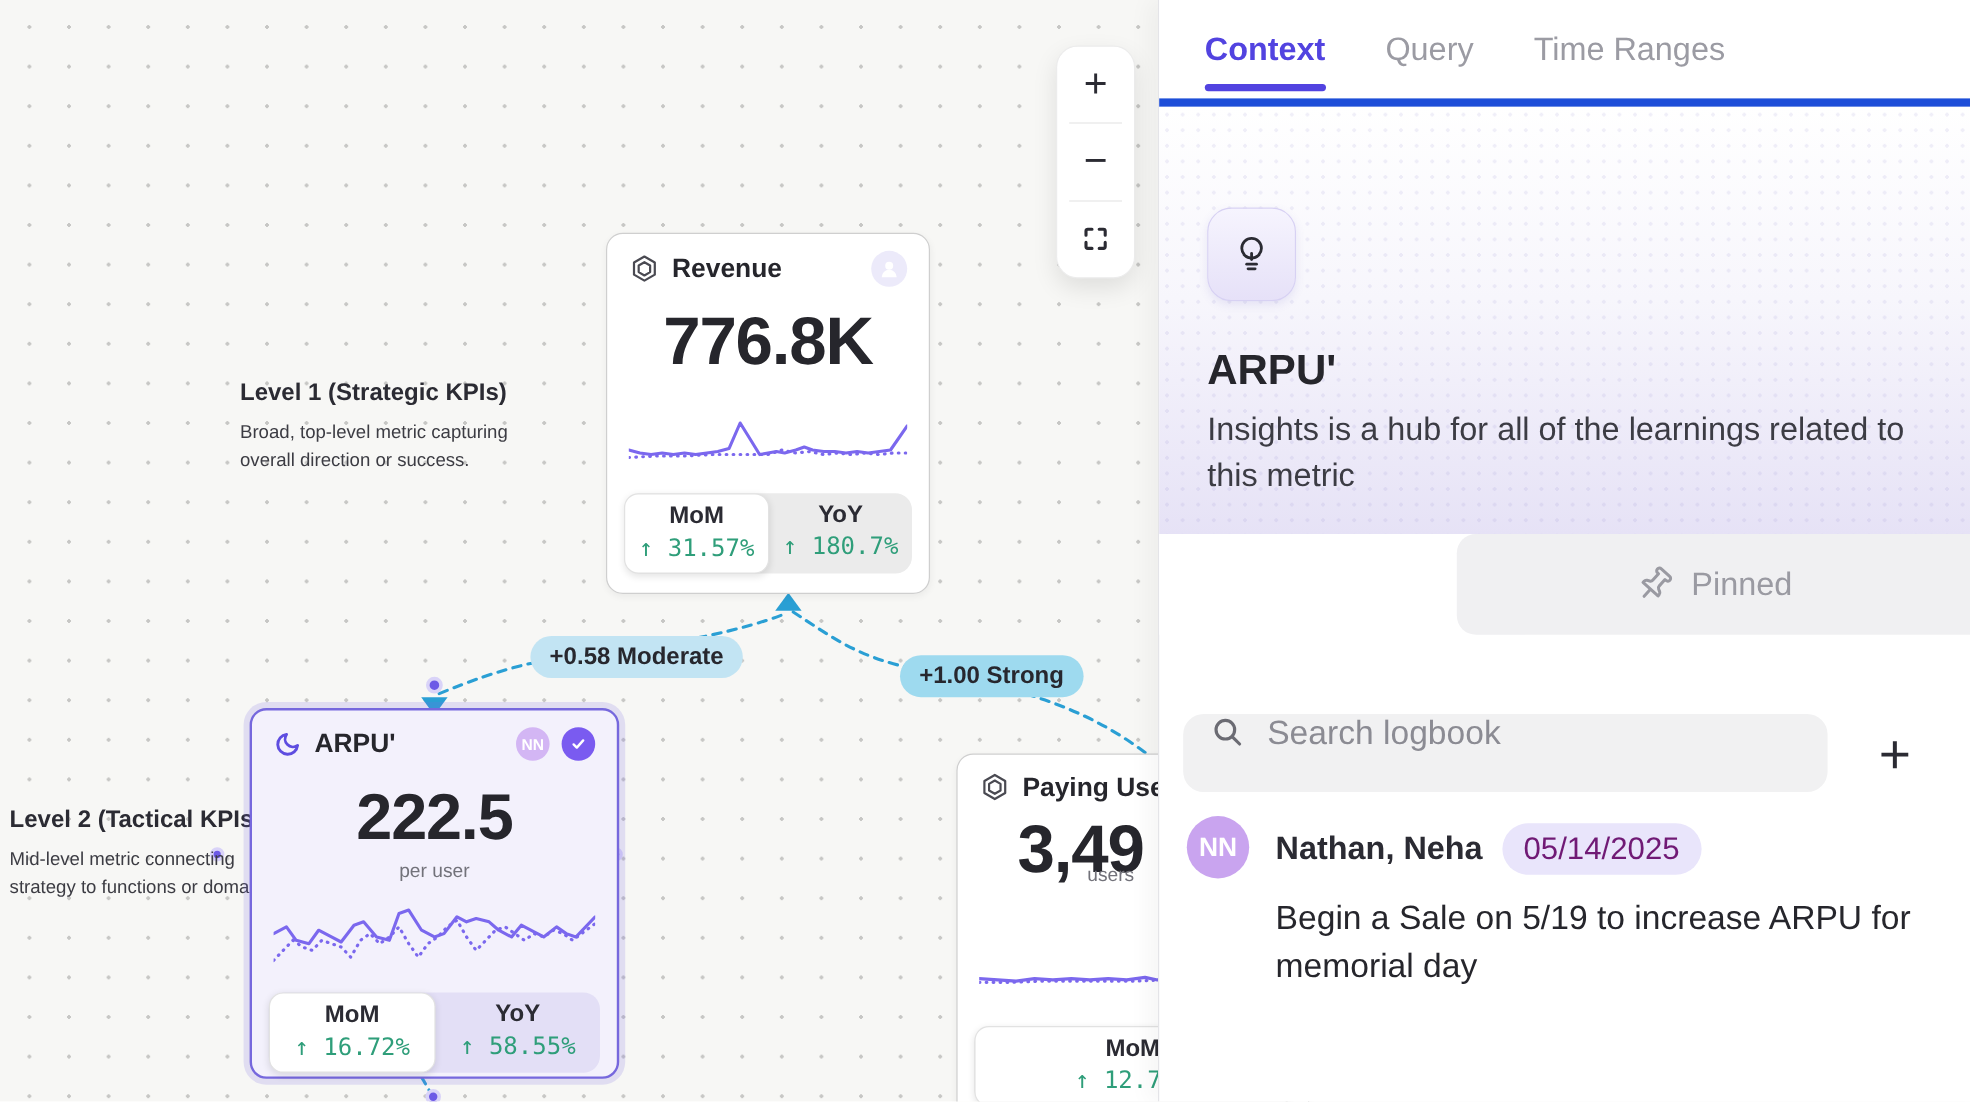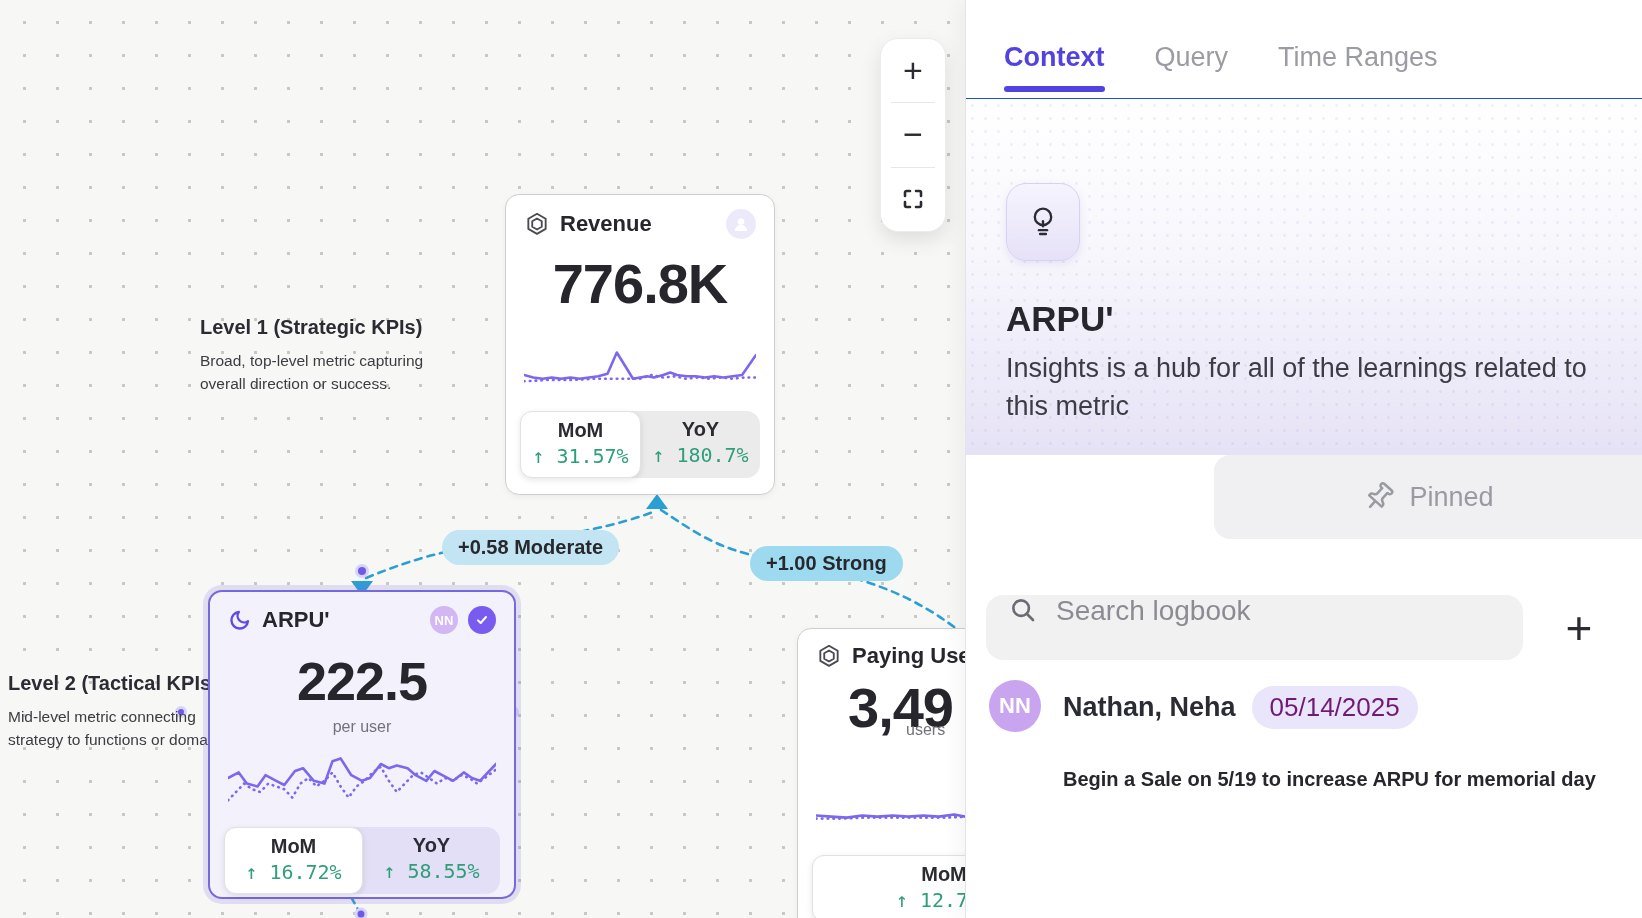--- a/index.html
+++ b/index.html
@@ -54,22 +54,22 @@
   
   .zoom-toolbar{position:absolute;left:880px;top:38px;width:64px;height:192px;z-index:5;
     background:#fff;border:1px solid #ececec;border-radius:18px;
     box-shadow:0 8px 20px rgba(0,0,0,.10);display:flex;flex-direction:column;}
   .zoom-btn{flex:1;display:flex;align-items:center;justify-content:center;
     font-size:34px;font-weight:400;color:#2b2b33;cursor:pointer;}
   .zoom-divider{height:1px;margin:0 10px;background:#e6e6e6;}
   
   .panel{position:absolute;left:965px;top:0;width:677px;height:918px;z-index:10;
     background:#fff;border-left:1px solid #e4e4e8;box-shadow:-8px 0 18px rgba(0,0,0,.04);}
-  .panel-tabs{height:82px;display:flex;align-items:center;gap:50px;padding:16px 0 0 38px;
-    background:#fff;border-bottom:1px solid #1d4ed8;}
+  .panel-tabs{height:82px;display:flex;align-items:center;gap:50px;padding:0 0 0 38px;
+    background:#fff;border-bottom:7px solid #1d4ed8;}
   .panel-tab{position:relative;font-size:27px;font-weight:500;color:#9b9ba3;height:100%;
     display:flex;align-items:center;cursor:pointer;}
   .panel-tab.active{color:#5243e0;font-weight:600;}
   .panel-tab.active::after{content:"";position:absolute;left:0;right:0;bottom:6px;height:6px;
     border-radius:3px;background:#5243e0;}
   .panel-hero{height:356px;position:relative;
     background-image:radial-gradient(rgba(110,100,190,.10) 1.3px,transparent 1.5px),
       linear-gradient(180deg,#ffffff 0%,#f7f6fc 45%,#e6e2f6 100%);
     background-size:13px 13px,100% 100%;}
   .bulb-box{position:absolute;left:40px;top:84px;width:72px;height:76px;border-radius:20px;
@@ -92,21 +92,21 @@
   .search-placeholder{font-size:28px;color:#8b8b93;}
   .add-btn{width:44px;height:44px;display:flex;align-items:center;justify-content:center;
     font-size:46px;font-weight:300;color:#2b2b33;cursor:pointer;line-height:1;}
   .entry{position:absolute;left:23px;right:30px;top:680px;display:flex;gap:12px;}
   .entry-avatar{width:52px;height:52px;border-radius:50%;background:#c9a4ef;color:#fff;
     font-size:22px;font-weight:bold;display:flex;align-items:center;justify-content:center;flex:none;}
   .entry-main{margin-left:10px;}
   .entry-head{display:flex;align-items:center;gap:16px;margin-top:6px;}
   .entry-author{font-size:27px;font-weight:bold;color:#2b2b33;}
   .entry-date{background:#e9e5fb;color:#701a75;font-size:26px;padding:6px 18px;border-radius:999px;}
-  .entry-text{margin-top:30px;width:550px;font-size:20px;line-height:40px;color:#26262c;font-weight:bold;}
+  .entry-text{margin-top:16px;width:550px;font-size:28px;line-height:40px;color:#26262c;}
   svg.icon{display:block;}
 </style>
 </head>
 <body>
 
 <div class="canvas">
 
   <svg class="edges-svg">
     <path class="edge" d="M 366 578 C 420 556, 450 549, 505 543 C 565 537, 622 524, 653 512"></path>
     <path class="edge" d="M 661 510 C 695 532, 715 548, 765 558 C 840 572, 900 585, 958 630"></path>

